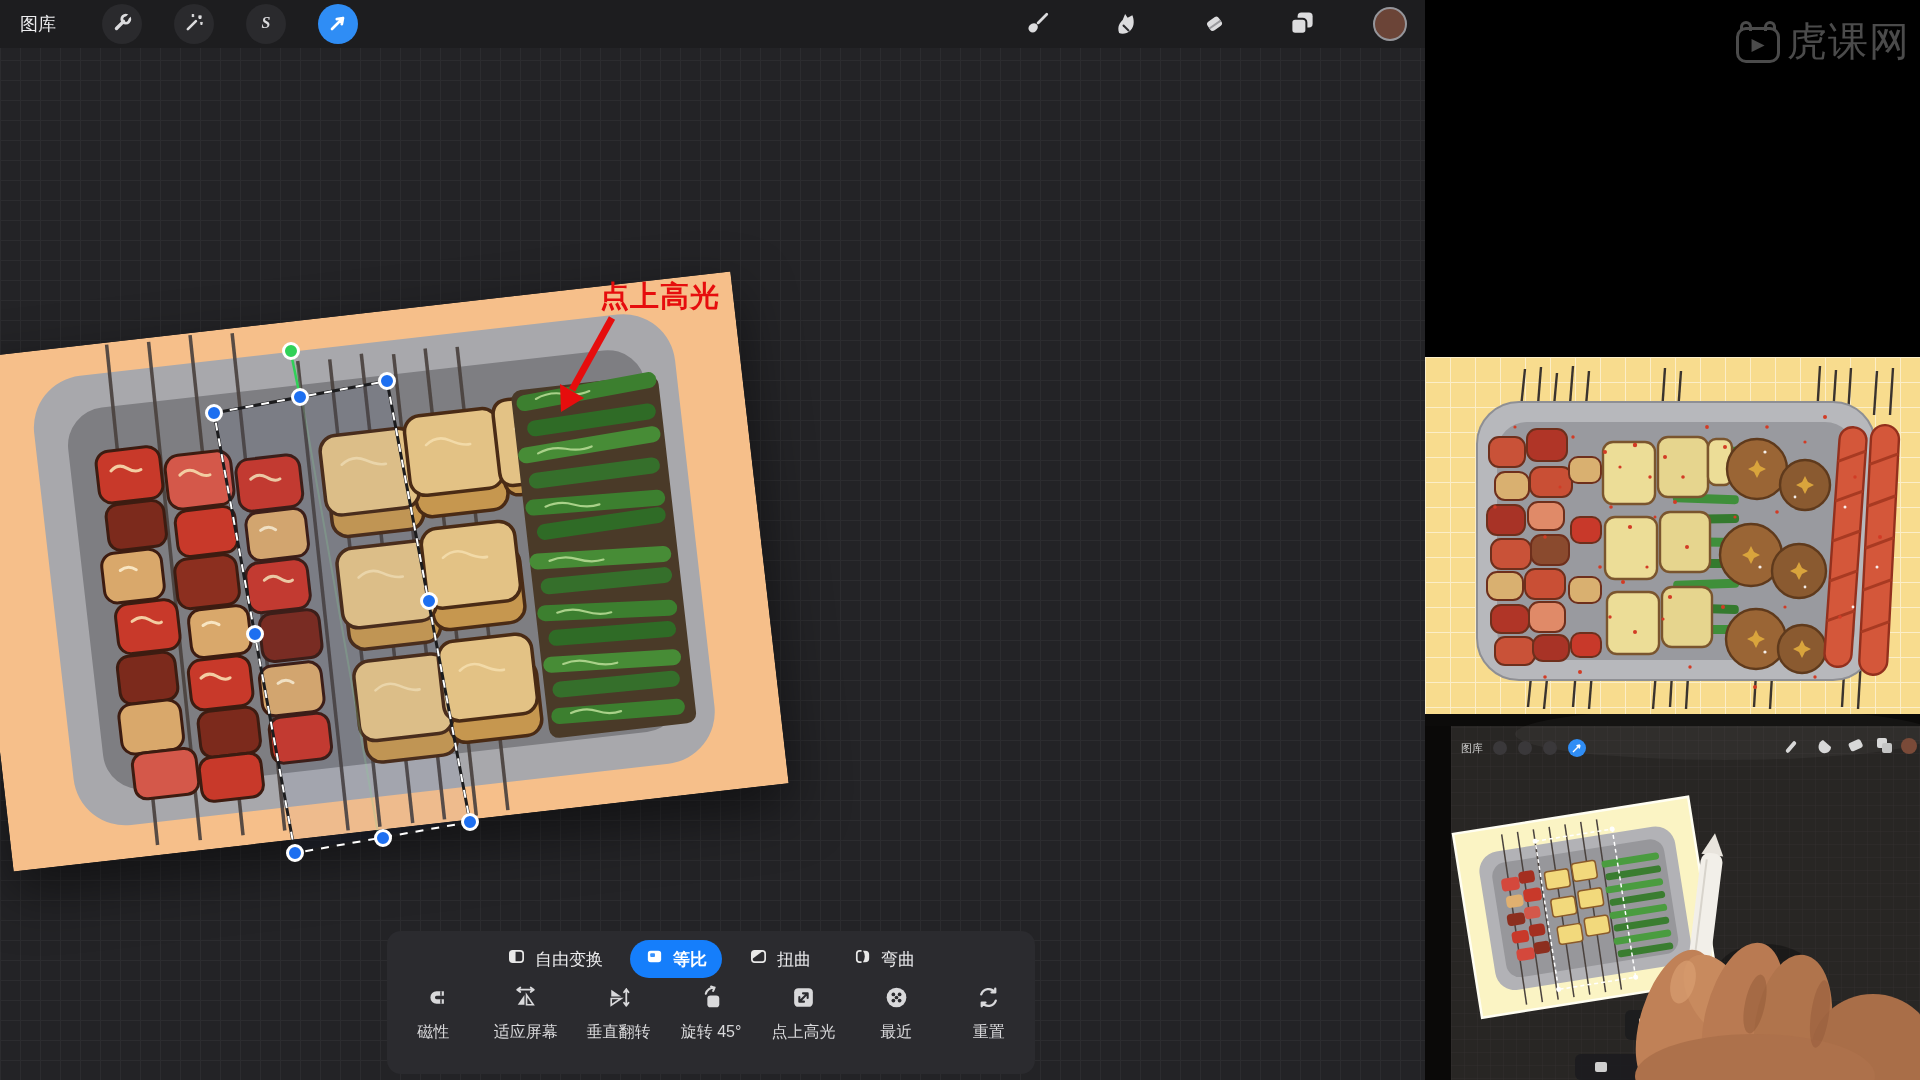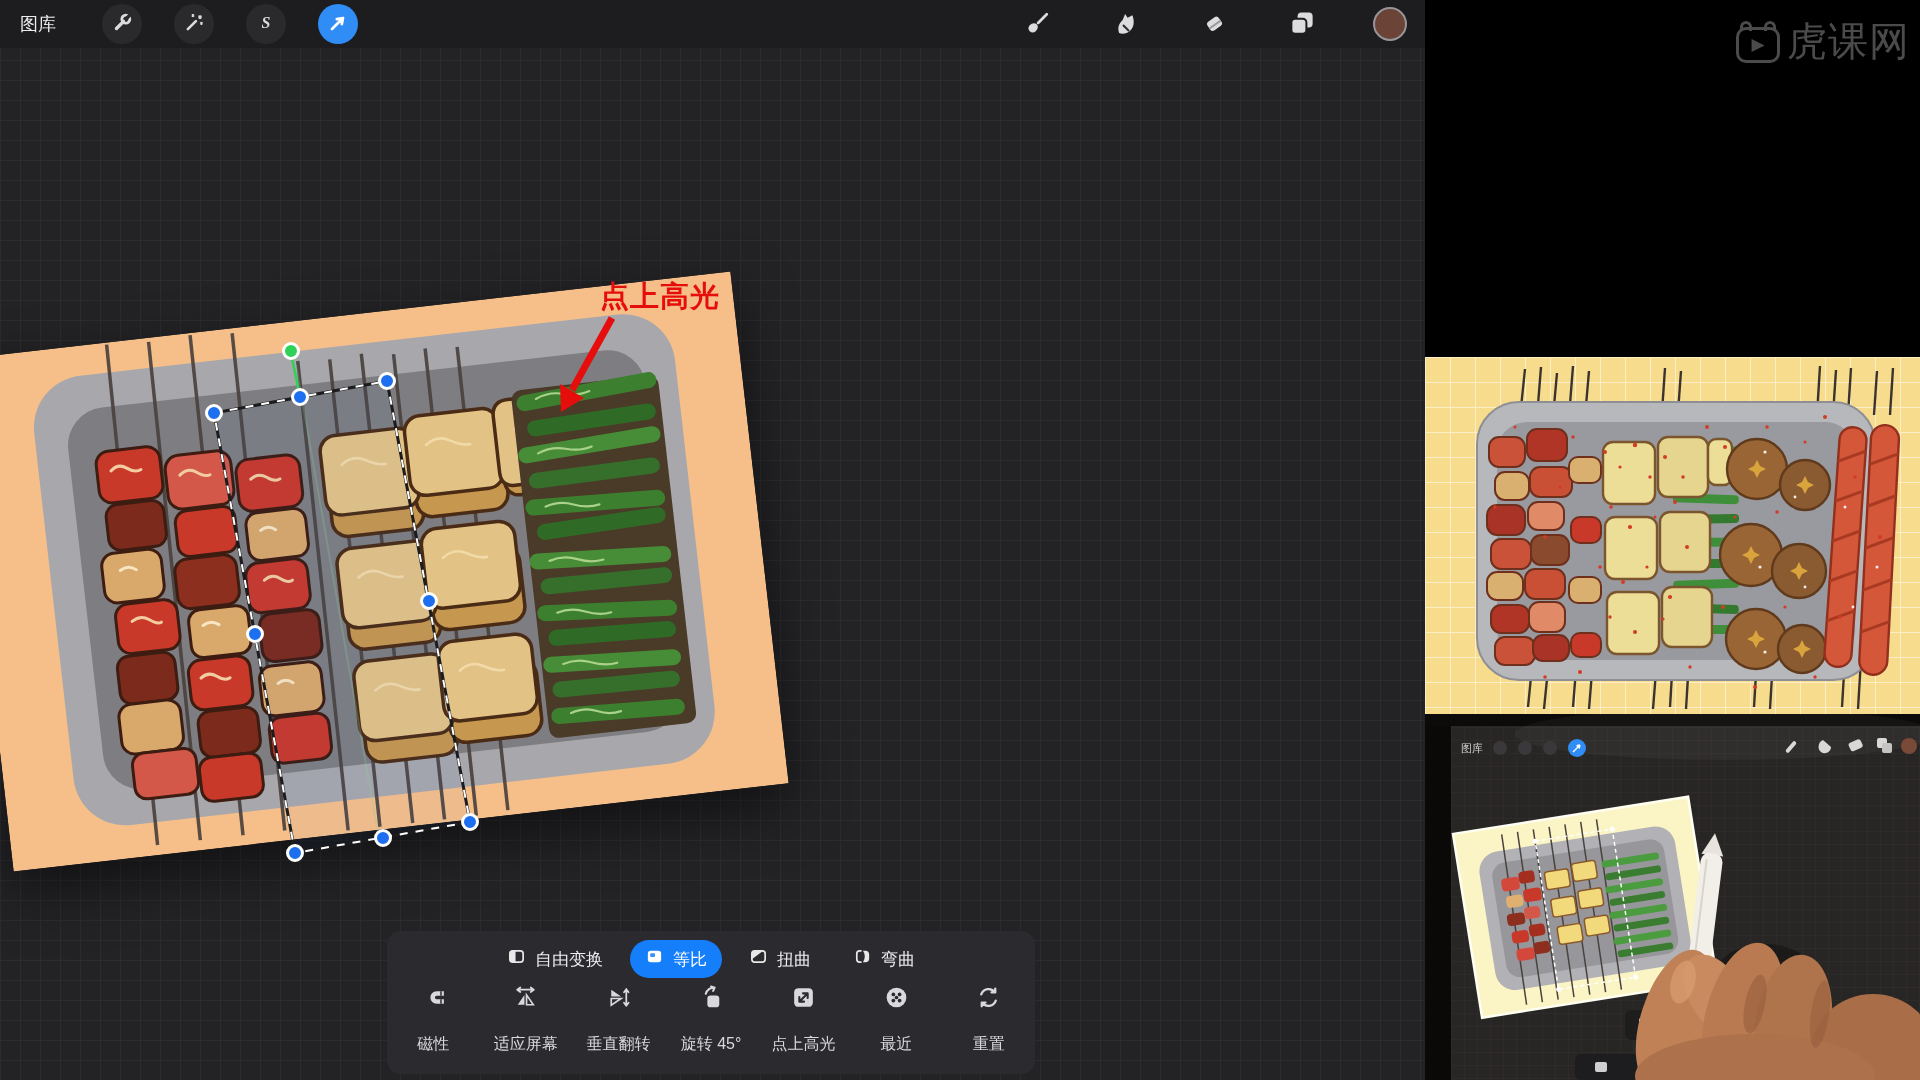--- a/index.html
+++ b/index.html
@@ -52,24 +52,24 @@
   .transform-panel {
     position:absolute; left:387px; top:931px; width:648px; height:143px;
     background:#2b2b2f; border-radius:14px; z-index:20;
     display:flex; flex-direction:column; align-items:center;
   }
   .tp-tabs { display:flex; align-items:center; gap:12px; margin-top:9px; }
   .tab {
     display:flex; align-items:center; gap:9px; padding:7px 15px; border-radius:19px;
     background:transparent; border:none; color:#ececee; font-size:17px; white-space:nowrap;
   }
-  .tab.selected { background:#157efb; color:#fff; }
+  .tab.selected { background:#157efb; color:#fff;font-weight:bold; }
   .tp-buttons { display:flex; width:100%; margin-top:6px; }
   .tp-btn {
-    flex:1; display:flex; flex-direction:column; align-items:center; gap:19px;
+    flex:1; display:flex; flex-direction:column; align-items:center; gap:7px;
     background:none; border:none; color:#d9d9db; font-size:16px; white-space:nowrap;
   }
 
   
   .right-panel { position:absolute; left:1425px; top:0; width:495px; height:1080px; background:#000; }
   .video-top { position:relative; height:357px; background:#000; overflow:hidden; }
   .watermark { position:absolute; right:10px; top:14px; display:flex; align-items:center; gap:7px; color:#4b4b4b; }
   .wm-text { font-size:40px; font-weight:normal; letter-spacing:1px; }
   .wm-logo { position:relative; width:44px; height:36px; border:3px solid #4b4b4b; border-radius:10px;
              display:flex; align-items:center; justify-content:center; color:#4b4b4b; font-size:17px; margin-top:6px; }

